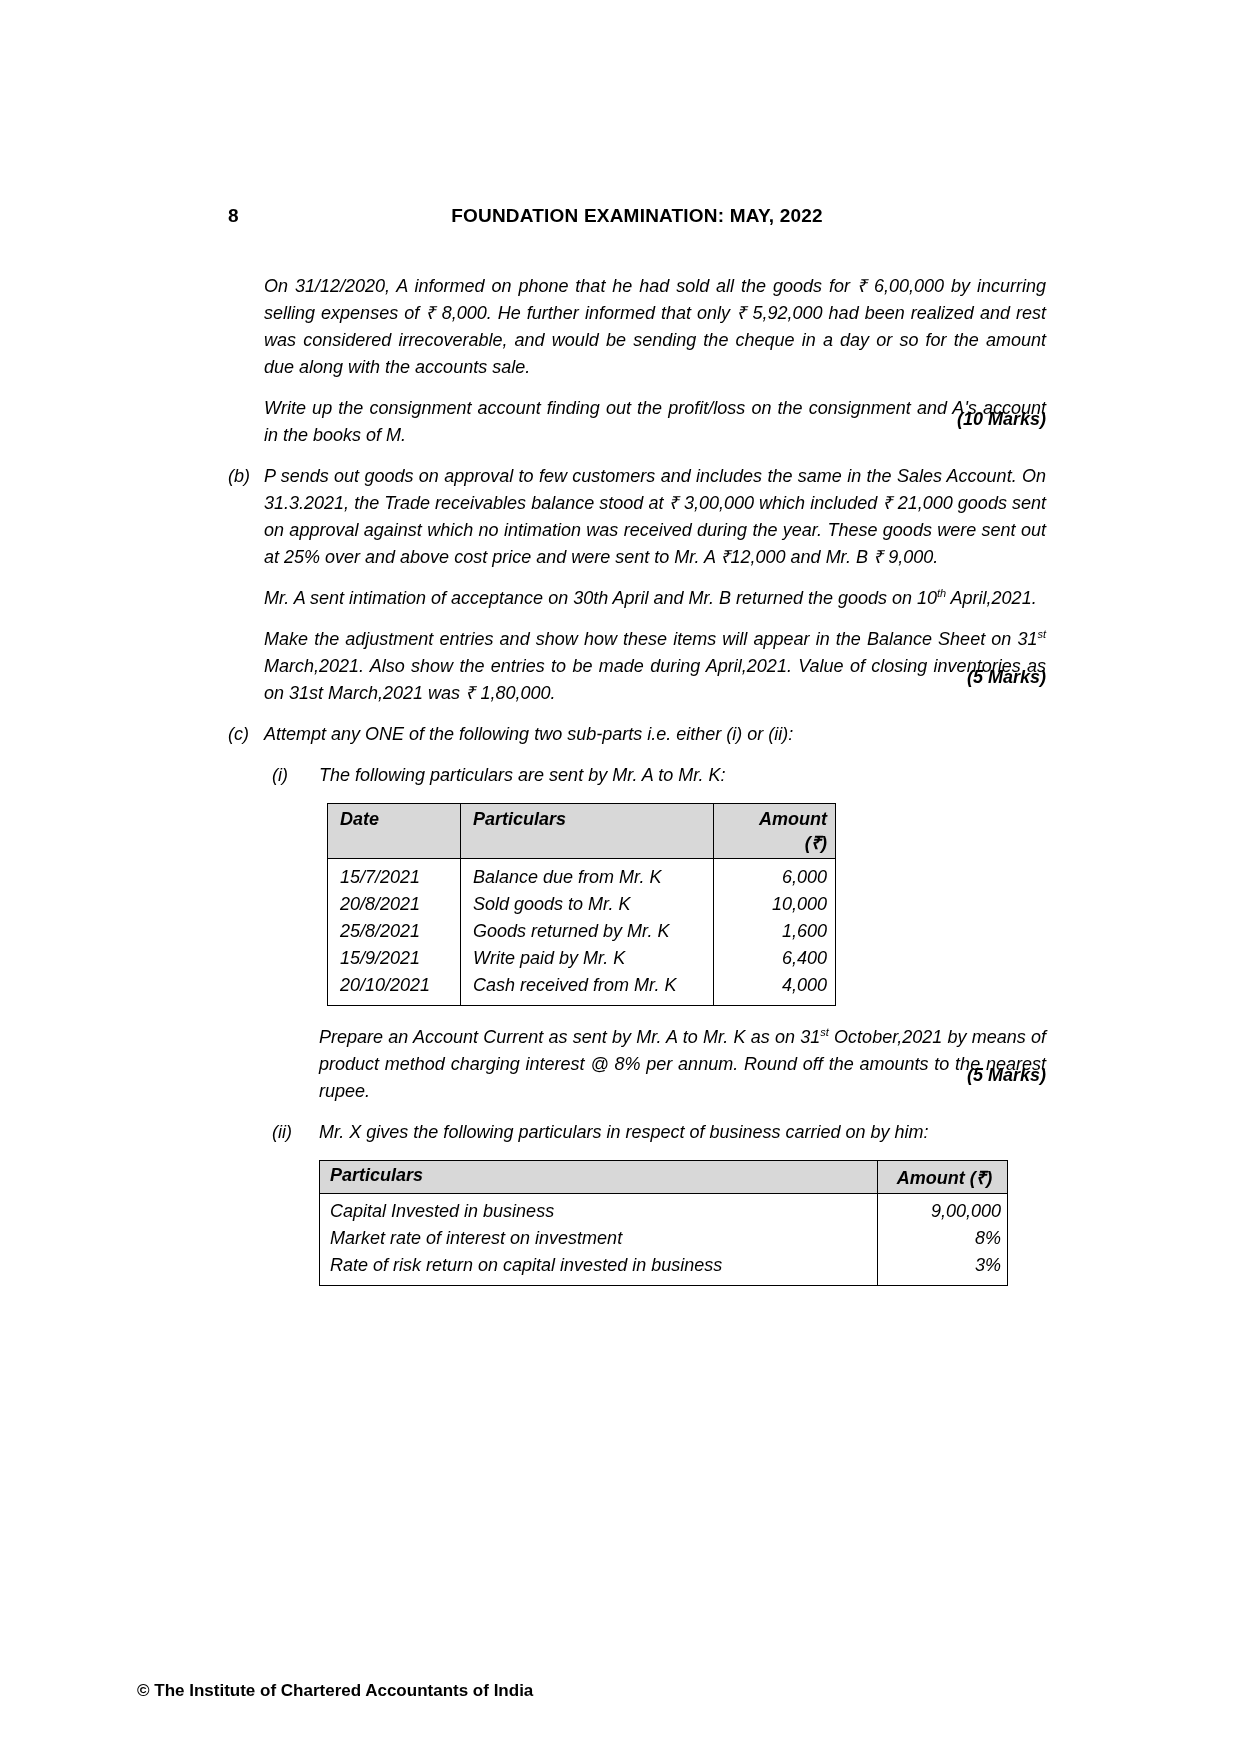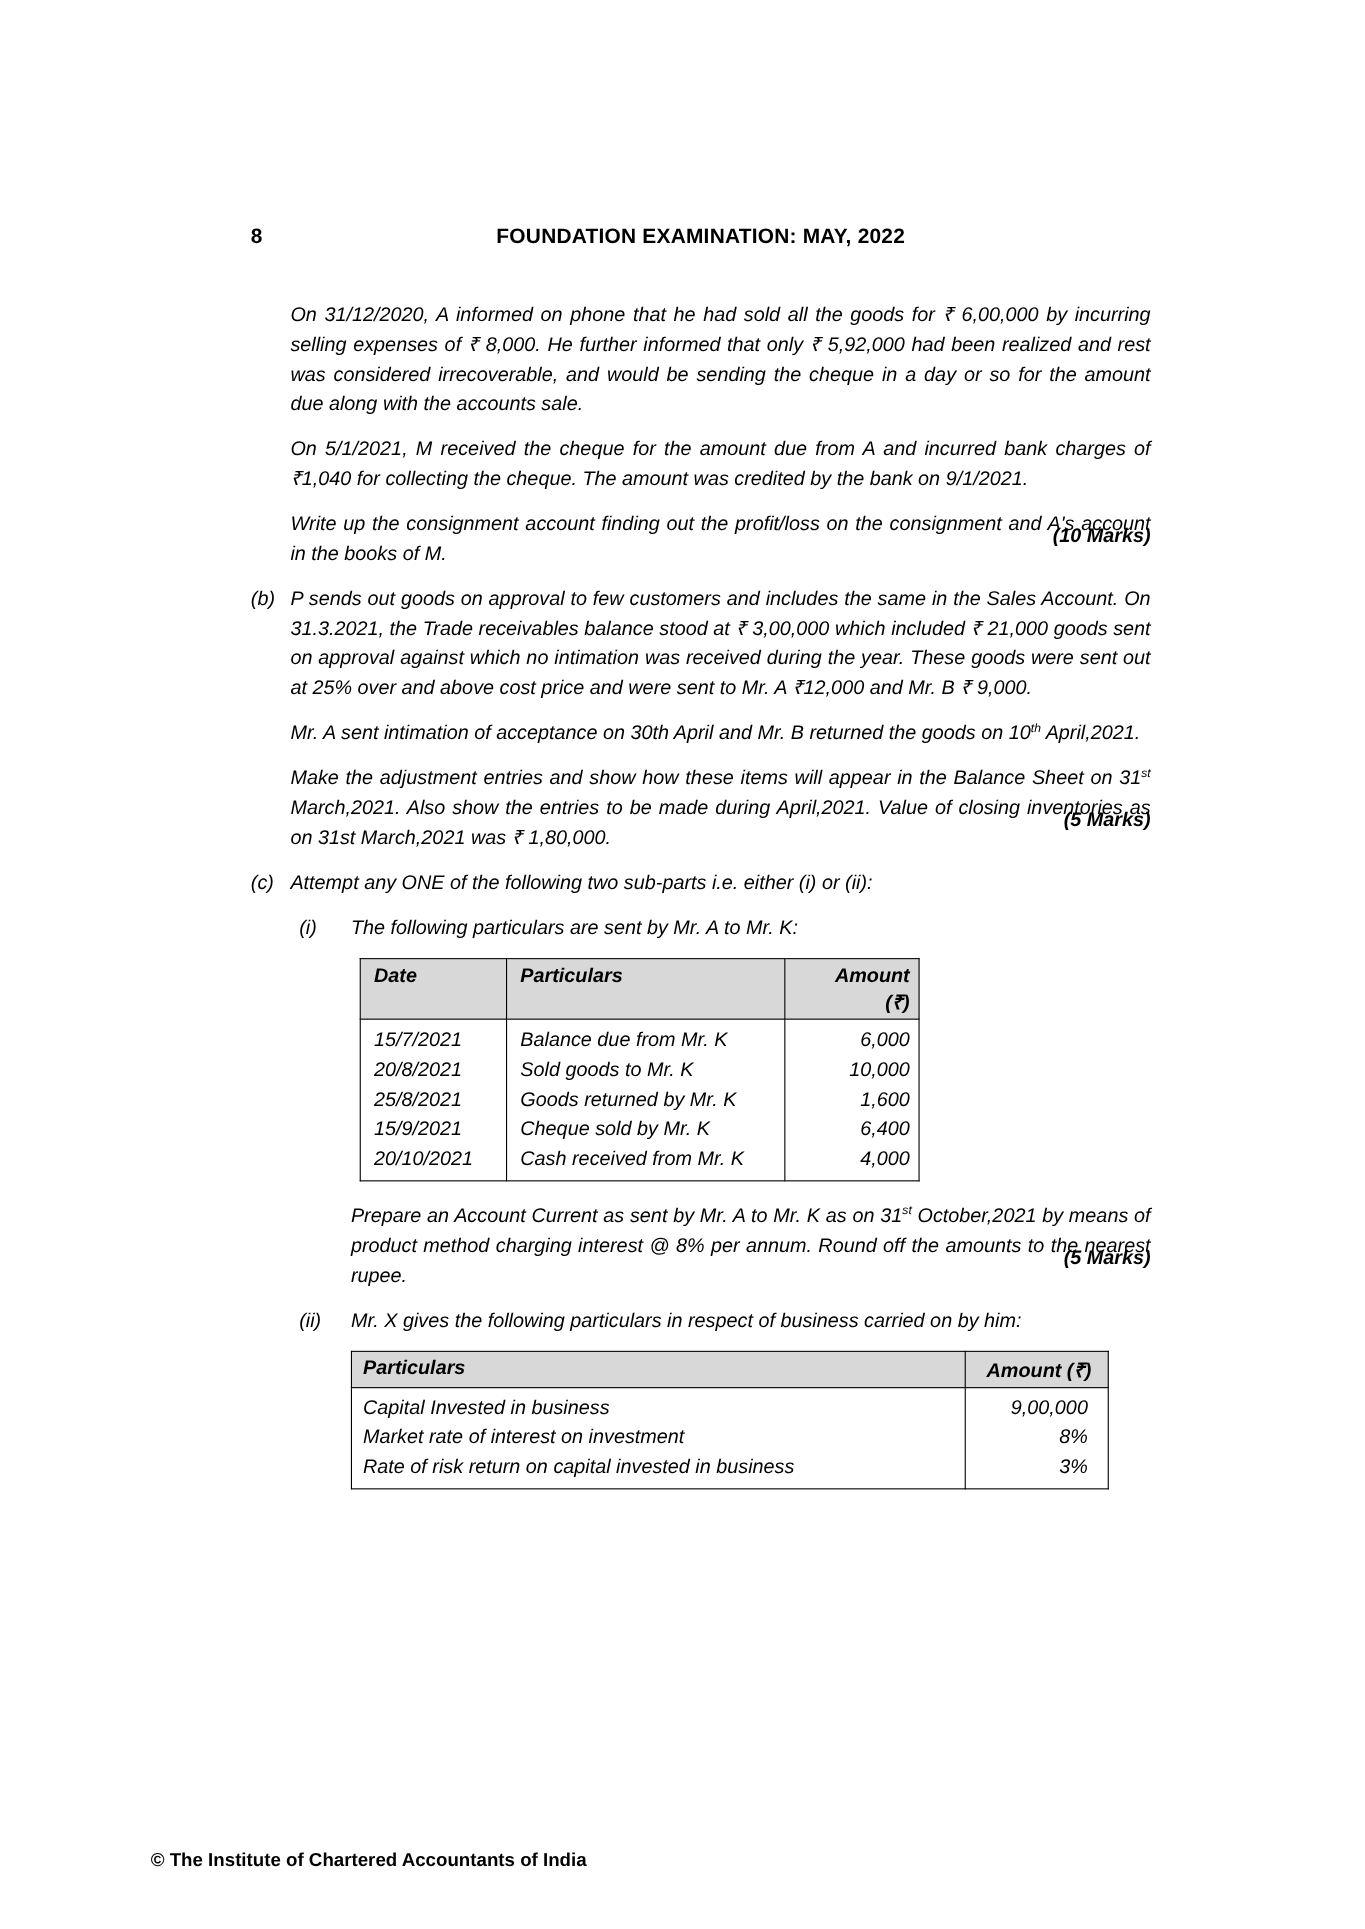--- a/index.html
+++ b/index.html
@@ -53,40 +53,39 @@
   .tbl-1 .tline { line-height:27px; white-space:nowrap; }
   .tbl-1 td.amt-cell { text-align:right; }
 
   .tbl-2 { margin:8px 0 18px 91px; width:688px; }
   .tbl-2 .col-part { width:558px; }
   .tbl-2 .col-amt  { width:130px; }
   .tbl-2 th { padding:4px 8px 4px 10px; }
   .tbl-2 th.amt-head { text-align:center; padding-right:6px; }
   .tbl-2 td { padding:4px 8px 6px 10px; }
   .tbl-2 .tline { line-height:27px; }
-  .tbl-2 td.amt-cell { text-align:right; padding-right:18px; }
+  .tbl-2 td.amt-cell { text-align:right; padding-right:6px; }
 
   .page-footer {
     position:absolute; left:137px; top:1681px;
     font-family:Liberation Sans, sans-serif;
     font-weight:bold; font-size:17px;
   }
 </style>
 </head>
 <body>
 
 <div class="doc">
 
   <div class="page-head">
     <span class="page-num">8</span>
     <div class="page-title">FOUNDATION EXAMINATION: MAY, 2022</div>
   </div>
 
   <p class="para">On 31/12/2020, A informed on phone that he had sold all the goods for ₹ 6,00,000 by incurring selling expenses of ₹ 8,000. He further informed that only ₹ 5,92,000 had been realized and rest was considered irrecoverable, and would be sending the cheque in a day or so for the amount due along with the accounts sale.</p>
-  <p class="para">On 5/1/2021, M received the cheque for the amount due from A and incurred bank charges of ₹1,040 for collecting the cheque. The amount was credited by the bank on 9/1/2021.</p>
   <p class="para">
     <span>Write up the consignment account finding out the profit/loss on the consignment and A's account in the books of M.</span>
     <span class="marks">(10 Marks)</span>
   </p>
 
   <div class="item">
     <span class="item-label">(b)</span>
     <div class="item-text">P sends out goods on approval to few customers and includes the same in the Sales Account. On 31.3.2021, the Trade receivables balance stood at ₹ 3,00,000 which included ₹ 21,000 goods sent on approval against which no intimation was received during the year. These goods were sent out at 25% over and above cost price and were sent to Mr. A ₹12,000 and Mr. B ₹ 9,000.</div>
   </div>
   <p class="para"><span>Mr. A sent intimation of acceptance on 30th April and Mr. B returned the goods on 10</span><sup>th</sup><span> April,2021.</span></p>
@@ -124,21 +123,21 @@
         <div class="tline">15/7/2021</div>
         <div class="tline">20/8/2021</div>
         <div class="tline">25/8/2021</div>
         <div class="tline">15/9/2021</div>
         <div class="tline">20/10/2021</div>
       </td>
       <td>
         <div class="tline">Balance due from Mr. K</div>
         <div class="tline">Sold goods to Mr. K</div>
         <div class="tline">Goods returned by Mr. K</div>
-        <div class="tline">Cheque sold by Mr. K</div>
+        <div class="tline">Write paid by Mr. K</div>
         <div class="tline">Cash received from Mr. K</div>
       </td>
       <td class="amt-cell">
         <div class="tline">6,000</div>
         <div class="tline">10,000</div>
         <div class="tline">1,600</div>
         <div class="tline">6,400</div>
         <div class="tline">4,000</div>
       </td>
     </tr>

